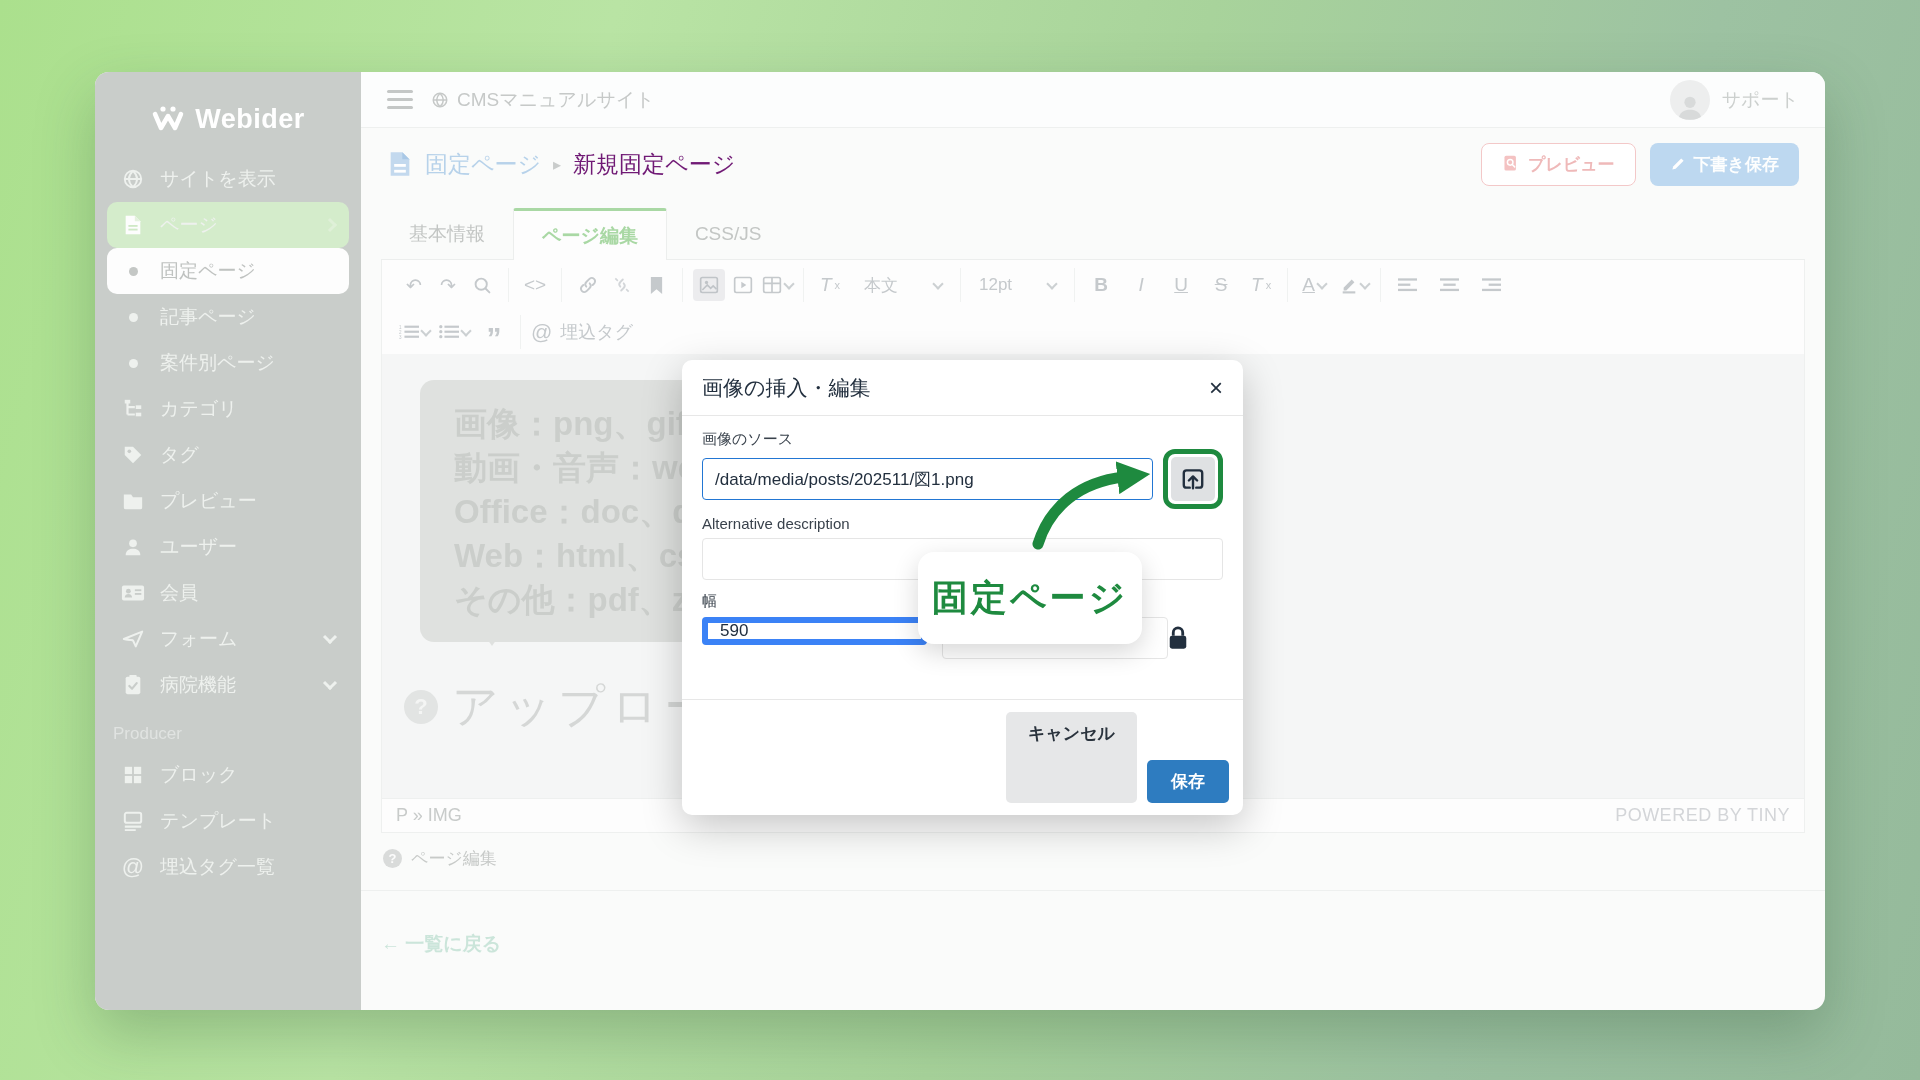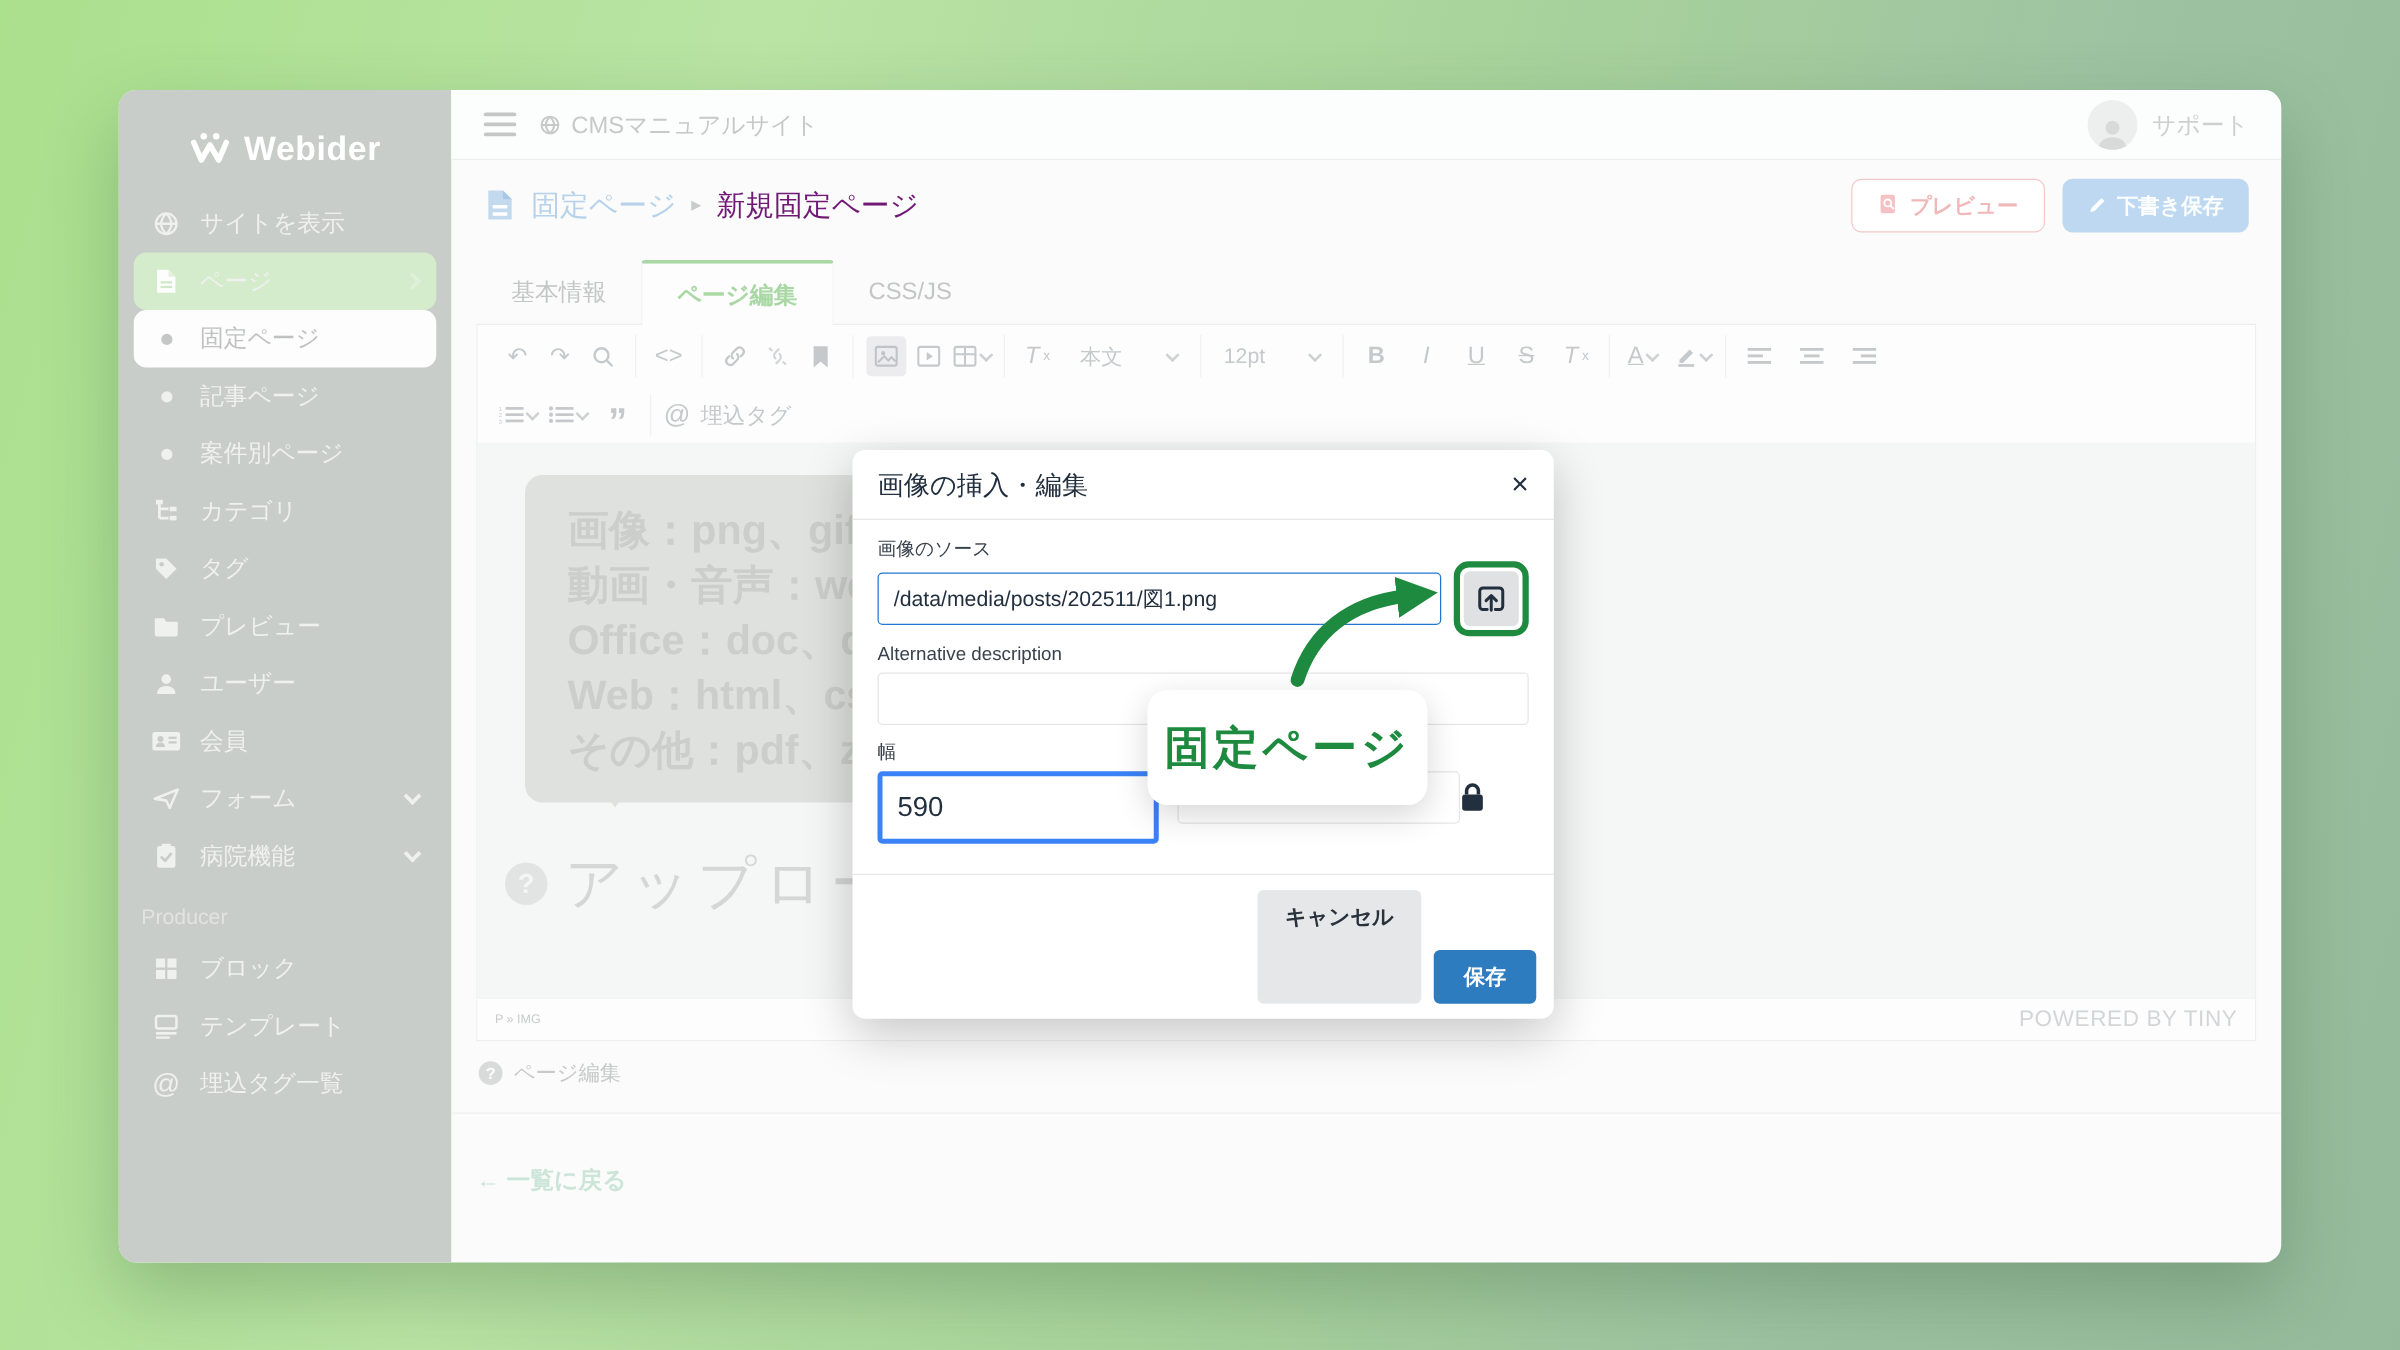--- a/index.html
+++ b/index.html
@@ -61,21 +61,21 @@
 
   .editor-content { flex:1; position:relative; background:#f5f6f6; overflow:hidden; }
   .bubble { position:absolute; left:38px; top:26px; width:660px; height:262px; background:#dfe1df; border-radius:14px; padding:22px 34px; }
   .bubble:after { content:""; position:absolute; left:58px; bottom:-18px; border:14px solid transparent; border-top:20px solid #dfe1df; }
   .bubble div { color:#cbcecb; font-size:33px; line-height:44px; white-space:nowrap; font-weight:bold; }
   .upload-row { position:absolute; left:22px; top:322px; display:flex; align-items:center; gap:14px; }
   .q-circle { width:34px; height:34px; border-radius:50%; background:#e2e4e3; color:#f4f5f4; display:flex; align-items:center; justify-content:center; font-size:22px; font-weight:bold; }
   .upload-label { color:#d5d7d6; font-size:46px; letter-spacing:6px; }
 
   .statusbar { height:34px; display:flex; align-items:center; border-top:1px solid #eef0ef; padding:0 14px; background:#fdfdfd; }
-  .el-path { color:#c8cbca; font-size:10px; }
+  .el-path { color:#c8cbca; font-size:18px; }
   .powered { margin-left:auto; color:#d3d5d8; font-size:18px; letter-spacing:.5px; }
 
   .help-row { display:flex; align-items:center; gap:9px; padding:14px 2px 0; color:#c7cac8; font-size:17px; }
   .help-q { width:19px; height:19px; border-radius:50%; background:#d9dbda; color:#fcfcfc; font-size:13px; font-weight:bold; display:flex; align-items:center; justify-content:center; }
   .hdivider { border-top:1px solid #eef0ef; margin:20px -20px 0; }
   .back-link { margin-top:40px; color:var(--back-teal,#cbe5da); font-weight:bold; font-size:19px; display:inline-block; }
 
   
   .modal { position:absolute; left:682px; top:360px; width:561px; background:#fff; border-radius:10px;
     box-shadow:0 12px 40px rgba(0,0,0,.22); z-index:20; color:var(--navy,#222f3e); }
@@ -85,21 +85,21 @@
   .m-body { padding:14px 20px 20px; position:relative; }
   .m-label { font-size:15px; color:#39424c; margin-bottom:6px; }
   .src-row { display:flex; align-items:center; height:60px; margin:-6px 0; }
   .src-input { flex:1; height:42px; border:1.5px solid var(--focus-blue,#2276d3); border-radius:4px; padding:0 12px; font-size:17px; color:#222f3e; outline:none; font-family:inherit; }
   .browse-wrap { margin-left:10px; border:5px solid var(--accent,#1e8a3f); border-radius:12px; padding:3px; flex-shrink:0; }
   .browse-btn { width:44px; height:44px; background:#dfe1e3; border-radius:5px; display:flex; align-items:center; justify-content:center; }
   .alt-label { margin-top:12px; }
   .alt-input { width:100%; height:42px; border:1px solid #e5e5e5; border-radius:4px; padding:0 12px; font-size:17px; outline:none; font-family:inherit; }
   .w-label { margin-top:12px; }
   .dim-row { position:relative; height:42px; }
-  .w-input { width:225px; height:58px; border:4px solid #3b82f6; border-radius:4px; padding:0 12px; font-size:22px; color:#222f3e; outline:none; font-family:inherit; }
+  .w-input { width:225px; height:28px; border:6px solid #3b82f6; border-radius:4px; padding:0 12px; font-size:17px; color:#222f3e; outline:none; font-family:inherit; }
   .h-input { position:absolute; left:240px; top:0; width:226px; height:42px; border:1px solid #e5e5e5; border-radius:4px; background:#fff; }
   .lock { position:absolute; left:464px; top:8px; }
   .m-footer { border-top:1px solid #e7e7e7; padding:12px 14px; display:flex; justify-content:flex-end; gap:10px; margin-top:20px; }
   .btn-cancel { background:#e6e7e8; color:#2a333d; font-weight:bold; font-size:17px; padding:10px 22px; border-radius:5px; }
   .btn-save { background:var(--save-blue,#2e7cc0); color:#fff; font-weight:bold; font-size:17px; padding:10px 24px; border-radius:5px;margin-top:48px; }
 
   
   .callout { position:absolute; left:918px; top:552px; width:224px; height:92px; background:#fff; border-radius:16px;
     box-shadow:0 8px 26px rgba(0,0,0,.16); z-index:30; display:flex; align-items:center; justify-content:center;
     color:var(--accent,#1e8a3f); font-size:36px; font-weight:bold; letter-spacing:3px; }

